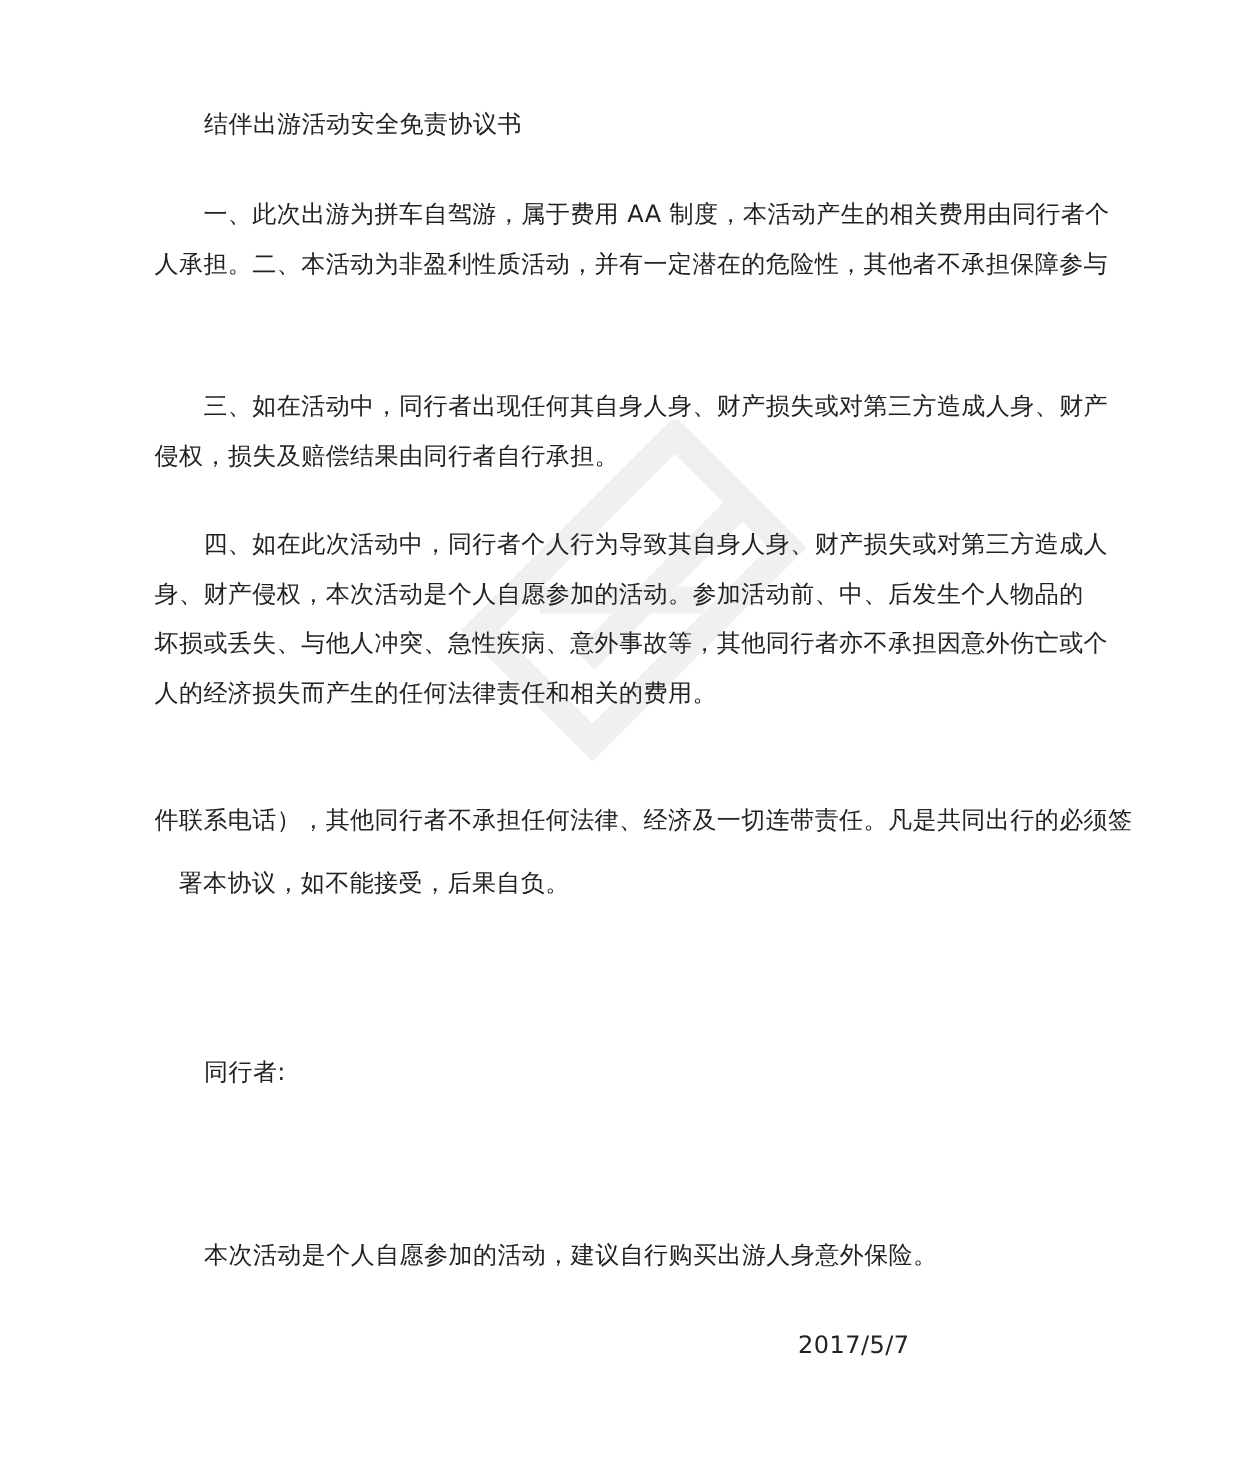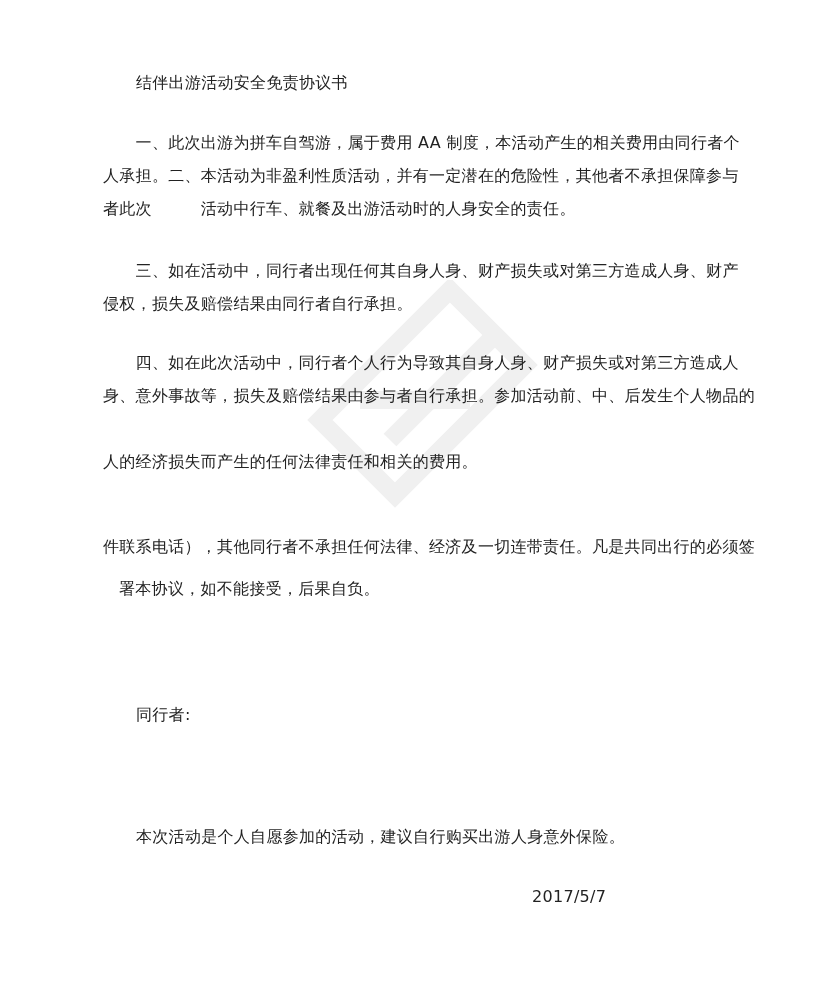--- a/index.html
+++ b/index.html
@@ -19,27 +19,27 @@
       <path d="M150 10 L225 85 L95 215 L20 140 Z"></path>
       <path d="M60 120 L170 120"></path>
       <path d="M90 160 L190 60"></path>
     </g>
   </svg>
 
   <div class="line" style="left:136px;top:72px;">结伴出游活动安全免责协议书</div>
 
   <div class="line" style="top:132px;">　　一、此次出游为拼车自驾游，属于费用 AA 制度，本活动产生的相关费用由同行者个</div>
   <div class="line" style="top:165px;">人承担。二、本活动为非盈利性质活动，并有一定潜在的危险性，其他者不承担保障参与</div>
-  <div class="line" style="top:198px;">者此次　　　活动中行车、就餐及出游活动时的人身安全的责任。</div>
 
   <div class="line" style="top:260px;">　　三、如在活动中，同行者出现任何其自身人身、财产损失或对第三方造成人身、财产</div>
   <div class="line" style="top:293px;">侵权，损失及赔偿结果由同行者自行承担。</div>
 
   <div class="line" style="top:352px;">　　四、如在此次活动中，同行者个人行为导致其自身人身、财产损失或对第三方造成人</div>
-  <div class="line" style="top:385px;">身、意外事故等，损失及赔偿结果由参与者自行承担。参加活动前、中、后发生个人物品的</div>
+  <div class="line" style="top:385px;">身、财产侵权，本次活动是个人自愿参加的活动。参加活动前、中、后发生个人物品的</div>
+  <div class="line" style="top:418px;">坏损或丢失、与他人冲突、急性疾病、意外事故等，其他同行者亦不承担因意外伤亡或个</div>
   <div class="line" style="top:451px;">人的经济损失而产生的任何法律责任和相关的费用。</div>
 
   <div class="line" style="top:536px;">件联系电话），其他同行者不承担任何法律、经济及一切连带责任。凡是共同出行的必须签</div>
   <div class="line" style="top:578px;margin-left:16px;">署本协议，如不能接受，后果自负。</div>
 
 
   <div class="line" style="left:136px;top:704px;">同行者:</div>
 
   <div class="line" style="left:136px;top:826px;">本次活动是个人自愿参加的活动，建议自行购买出游人身意外保险。</div>
 

